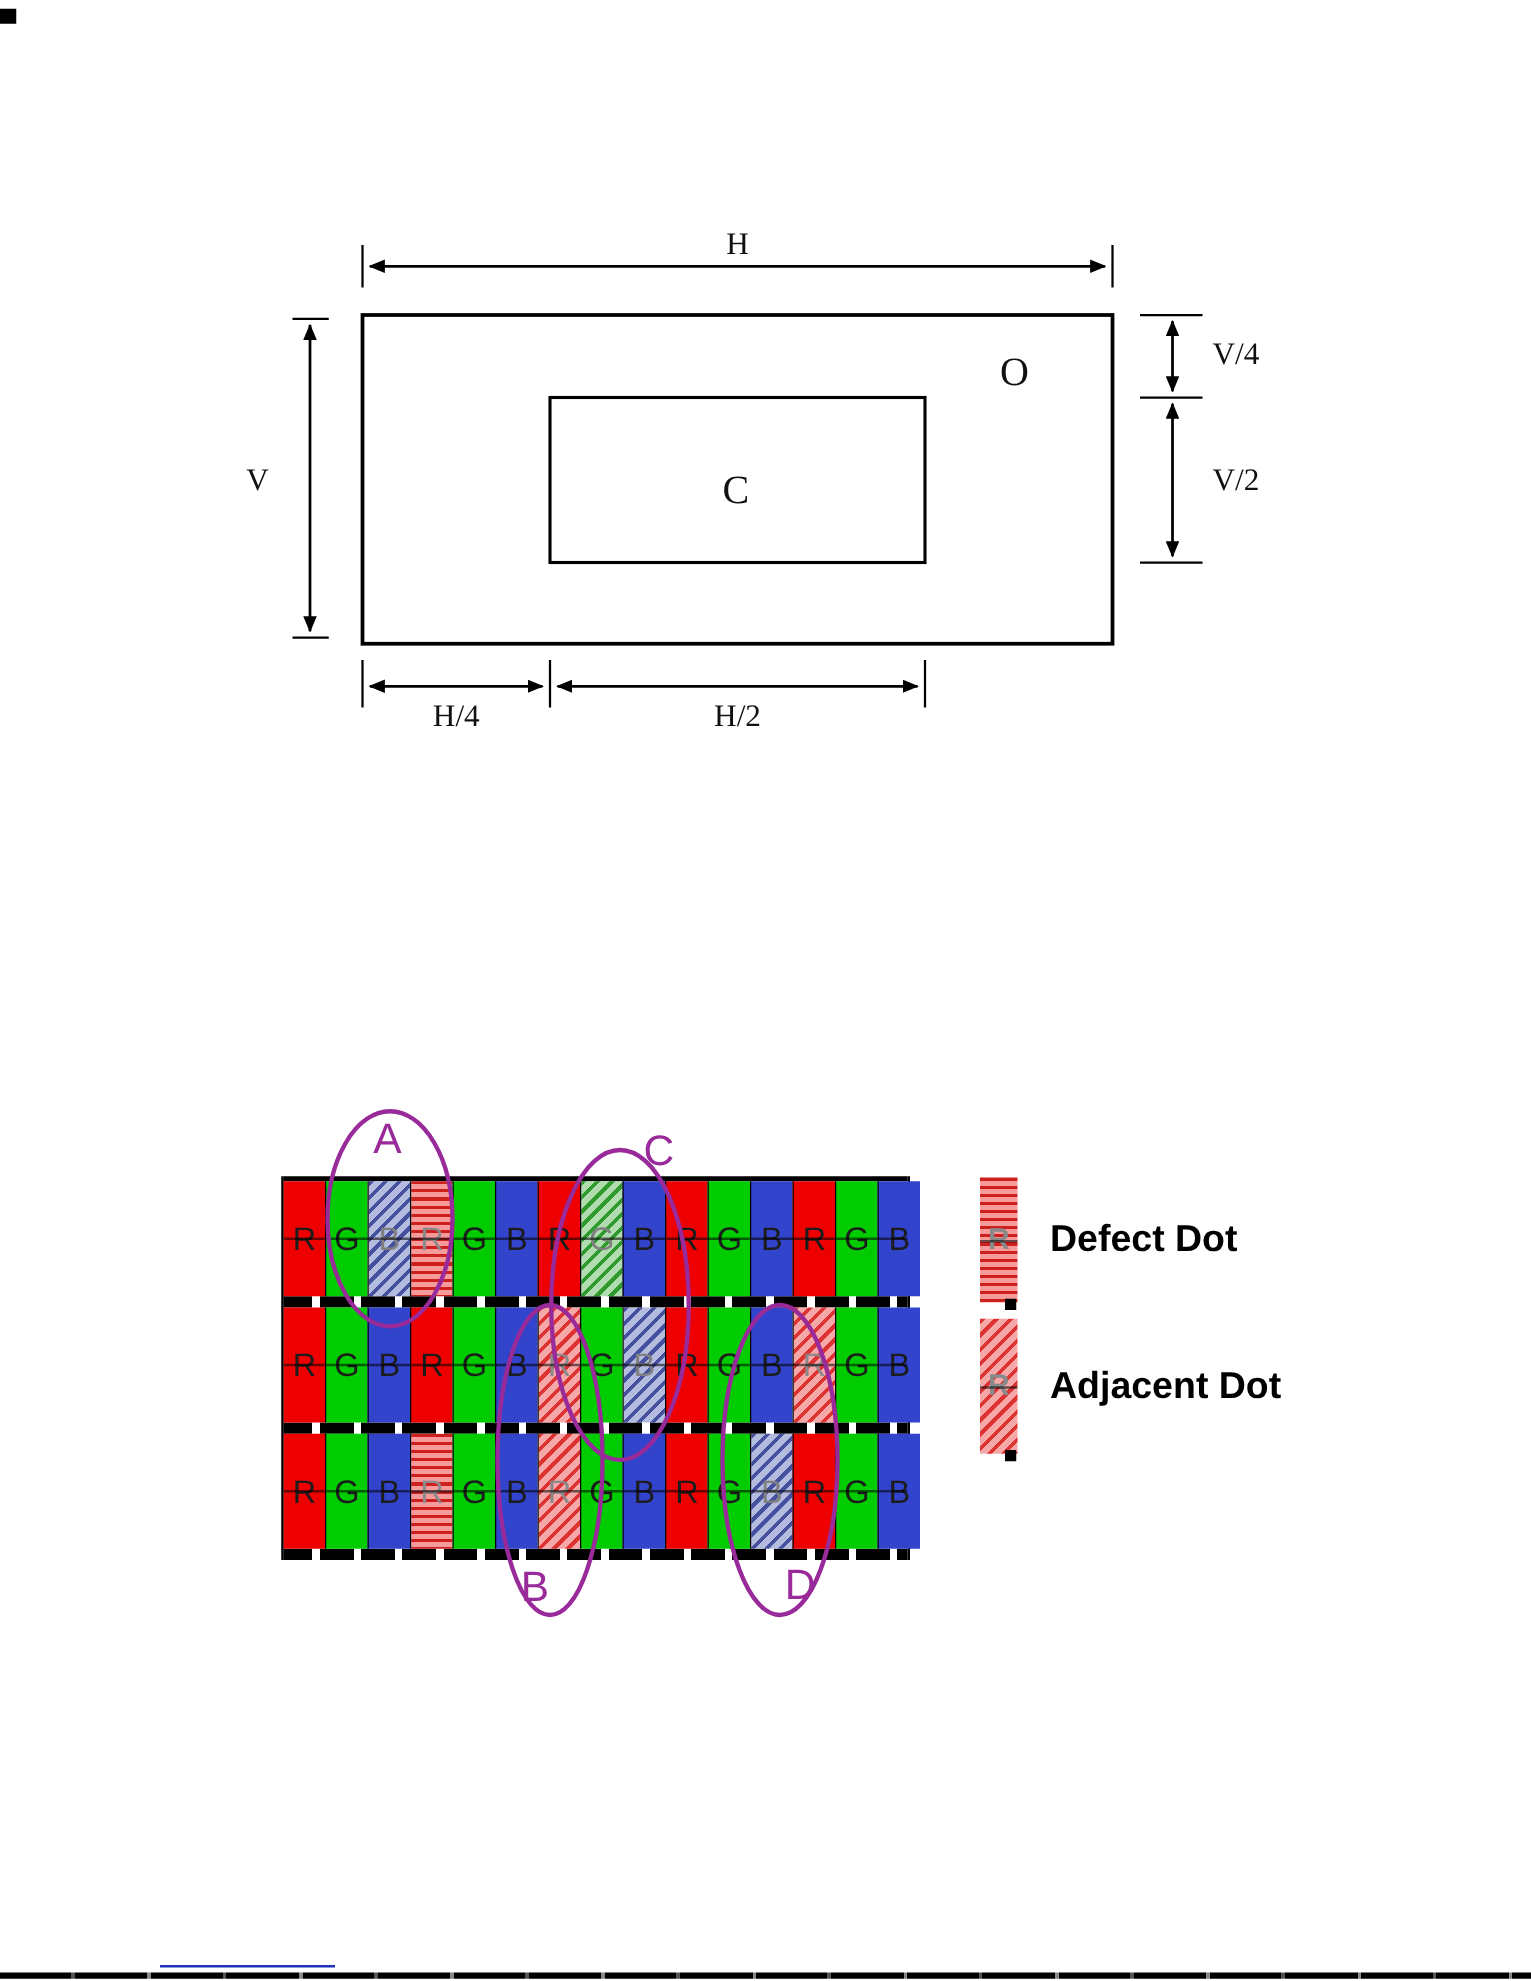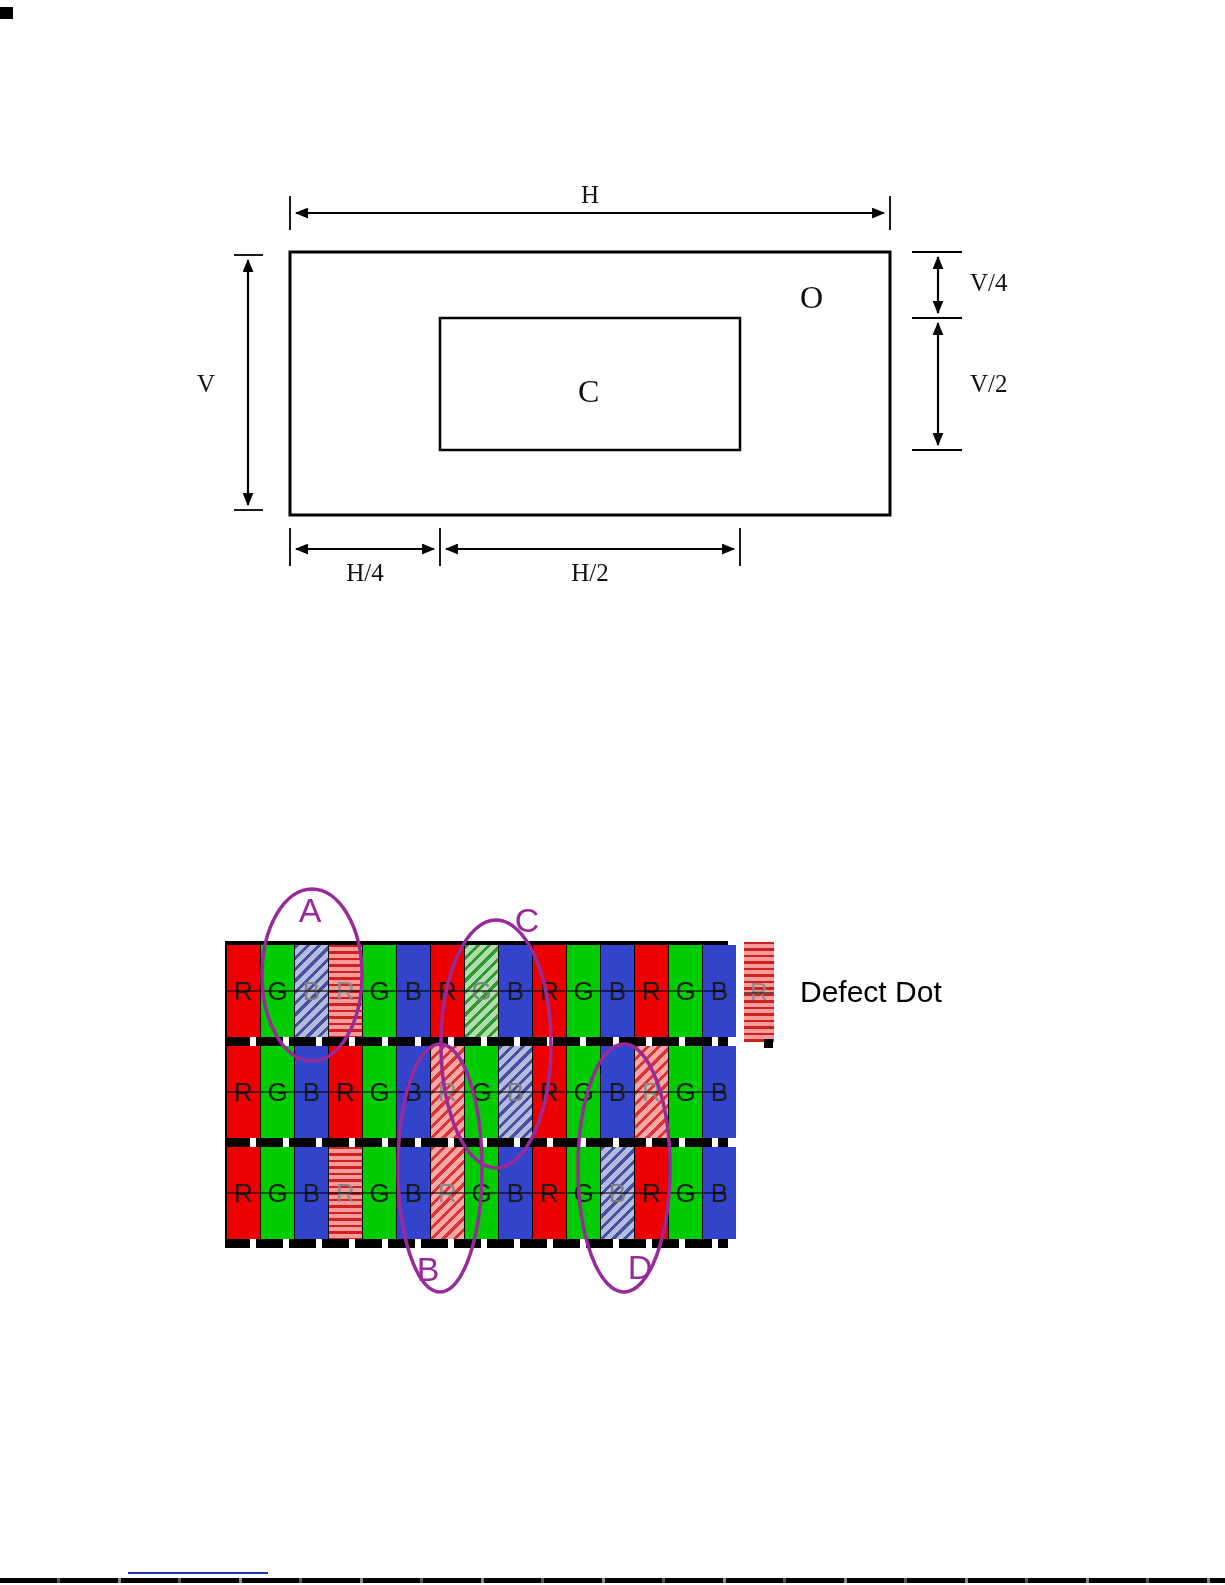--- a/index.html
+++ b/index.html
@@ -29,21 +29,21 @@
   .color-G.hatch-adjacent{background:repeating-linear-gradient(135deg,#2f9b2f 0 3px,#b0dcb0 3px 8px);color:#808080;}
   .row-sep{height:9px;background:repeating-linear-gradient(90deg,#000 0 23px,#fff 23px 29px,#000 29px 33px);}
   .row-sep.top{height:4px;background:#000;}
 
   
   .overlay-svg{position:absolute;left:0;top:0;pointer-events:none;z-index:6;}
   .group-ellipse{fill:none;stroke:#992a9a;stroke-width:3.5;}
   .group-label{font-family:"Liberation Sans",sans-serif;font-size:34px;fill:#992a9a;}
 
   
-  .legend{position:absolute;left:744px;top:942px;}
+  .legend{position:absolute;left:784px;top:942px;font-weight:bold;}
   .legend-item{display:flex;align-items:center;}
   .legend-item + .legend-item{margin-top:13px;}
   .legend-swatch{width:30px;position:relative;display:flex;align-items:center;
         justify-content:center;font-size:24px;color:#8a8a8a;}
   .legend-swatch.defect{height:100px;background:repeating-linear-gradient(180deg,#cf2020 0 2.5px,#f79a9a 2.5px 6.5px);}
   .legend-swatch.adjacent{height:108px;background:repeating-linear-gradient(135deg,#dd3333 0 3px,#f6a7a7 3px 8px);}
   .legend-swatch::before{content:"";position:absolute;left:0;right:0;top:50%;height:2px;background:rgba(0,0,0,.55);}
   .legend-swatch::after{content:"";position:absolute;right:1px;bottom:-6px;width:9px;height:9px;background:#000;}
   .legend-label{margin-left:26px;font-size:30px;color:#000;}
 
@@ -245,20 +245,26 @@
     </div>
     <div class="row-sep"></div>
   </div>
 
 <div class="legend">
   <div class="legend-item">
     <div class="legend-swatch defect">
       <span>R</span>
     </div>
     <span class="legend-label">Defect Dot</span>
+  </div>
+  <div class="legend-item">
+    <div class="legend-swatch adjacent">
+      <span>R</span>
+    </div>
+    <span class="legend-label">Adjacent Dot</span>
   </div>
 </div>
 
 <svg class="overlay-svg" width="1225" height="1585" viewBox="0 0 1225 1585">
   <ellipse class="group-ellipse" cx="312" cy="975" rx="50" ry="86"></ellipse>
   <ellipse class="group-ellipse" cx="496" cy="1044" rx="55" ry="124"></ellipse>
   <ellipse class="group-ellipse" cx="440" cy="1168" rx="42" ry="124"></ellipse>
   <ellipse class="group-ellipse" cx="624" cy="1168" rx="46" ry="124"></ellipse>
   <text class="group-label" x="310" y="922" text-anchor="middle">A</text>
   <text class="group-label" x="527" y="932" text-anchor="middle">C</text>

